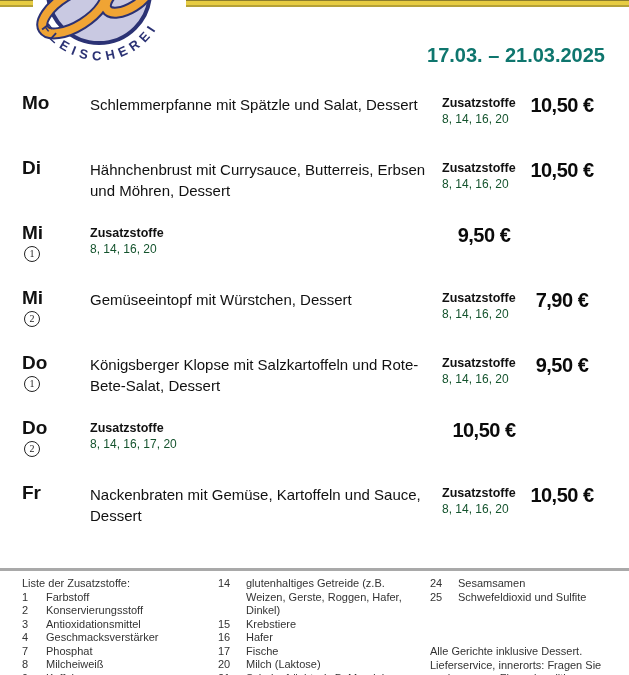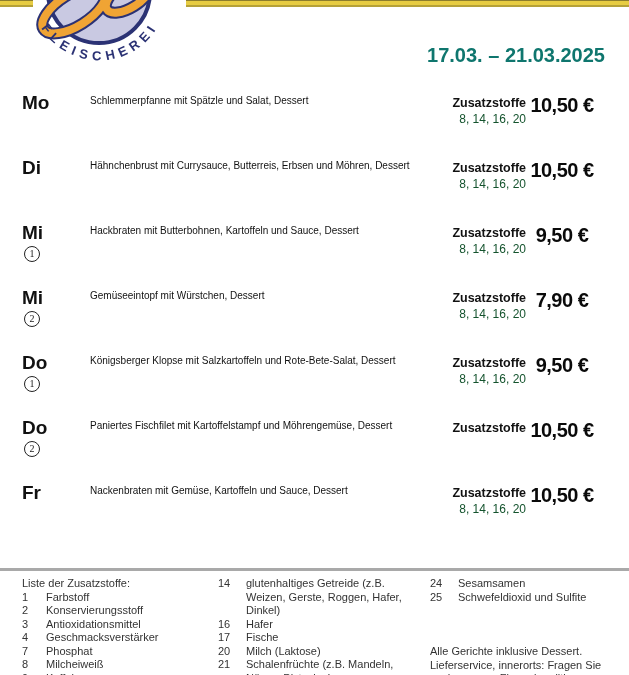--- a/index.html
+++ b/index.html
@@ -13,22 +13,22 @@
 
   .date-range { position:absolute; top:44px; right:24px; font-size:20px; font-weight:bold; color:#0f766e; }
 
   .menu { position:absolute; top:93px; left:0; right:0; }
   .row { display:grid; grid-template-columns:68px 352px 84px 1fr; padding:0 31px 0 22px; height:65px; align-items:start; }
   .day-cell { line-height:1; }
   .day-label { font-size:19px; font-weight:bold; color:#111; }
   .variant-badge { width:16px; height:16px; border:1.2px solid #222; border-radius:50%;
     font-family:"Liberation Serif", serif; font-size:10px; color:#222;
     display:flex; align-items:center; justify-content:center; margin:4px 0 0 2px; }
-  .desc { font-size:10px; line-height:1.42; color:#111; padding-top:1px; }
-  .zusatz { text-align:right; padding-top:3px; line-height:1.25; }
+  .desc { font-size:15px; line-height:1.42; color:#111; padding-top:1px; }
+  .zusatz { text-align:left; padding-top:3px; line-height:1.25; }
   .zusatz .zlabel { font-size:12.5px; font-weight:bold; color:#111; }
   .zusatz .zvals { font-size:12px; color:#14532d; }
   .price { text-align:center; font-size:20px; font-weight:bold; letter-spacing:-0.5px; color:#0a0a0a; white-space:nowrap; padding-top:1px; }
 
   .divider { position:absolute; top:568px; left:0; width:100%; height:3px; background:#a9a9a9; }
 
   .footer { position:absolute; top:577px; left:22px; right:0; display:grid;
     grid-template-columns:196px 212px 1fr; font-size:11px; color:#333; line-height:13.5px; }
   .list-title { line-height:13.5px; }
   .add-item { display:grid; column-gap:12px; }
@@ -87,21 +87,20 @@
         <div class="zvals">8, 14, 16, 20</div>
       </div>
       <div class="price">10,50 €</div>
     </div>
 
     <div class="row">
       <div class="day-cell">
         <div class="day-label">Mi</div>
         <div class="variant-badge">1</div>
       </div>
-      <div class="desc">Hackbraten mit Butterbohnen, Kartoffeln und Sauce, Dessert</div>
       <div class="zusatz">
         <div class="zlabel">Zusatzstoffe</div>
         <div class="zvals">8, 14, 16, 20</div>
       </div>
       <div class="price">9,50 €</div>
     </div>
 
     <div class="row">
       <div class="day-cell">
         <div class="day-label">Mi</div>
@@ -126,23 +125,23 @@
         <div class="zvals">8, 14, 16, 20</div>
       </div>
       <div class="price">9,50 €</div>
     </div>
 
     <div class="row">
       <div class="day-cell">
         <div class="day-label">Do</div>
         <div class="variant-badge">2</div>
       </div>
-      <div class="desc">Paniertes Fischfilet mit Kartoffelstampf und Möhrengemüse, Dessert</div>
-      <div class="zusatz">
-        <div class="zlabel">Zusatzstoffe</div>
+      <div class="zusatz">
+        <div class="zlabel">Zusatzstoffe</div>
+        <div class="zvals">8, 14, 16, 17, 20</div>
       </div>
       <div class="price">10,50 €</div>
     </div>
 
     <div class="row">
       <div class="day-cell">
         <div class="day-label">Fr</div>
 
       </div>
       <div class="desc">Nackenbraten mit Gemüse, Kartoffeln und Sauce, Dessert</div>
@@ -188,20 +187,24 @@
         <span class="txt">Koffein</span>
       </div>
     </div>
 
     <div class="col2">
       <div class="add-item">
         <span class="num">14</span>
         <span class="txt">glutenhaltiges Getreide (z.B. Weizen, Gerste, Roggen, Hafer, Dinkel)</span>
       </div>
       <div class="add-item">
+        <span class="num">15</span>
+        <span class="txt">Krebstiere</span>
+      </div>
+      <div class="add-item">
         <span class="num">16</span>
         <span class="txt">Hafer</span>
       </div>
       <div class="add-item">
         <span class="num">17</span>
         <span class="txt">Fische</span>
       </div>
       <div class="add-item">
         <span class="num">20</span>
         <span class="txt">Milch (Laktose)</span>

